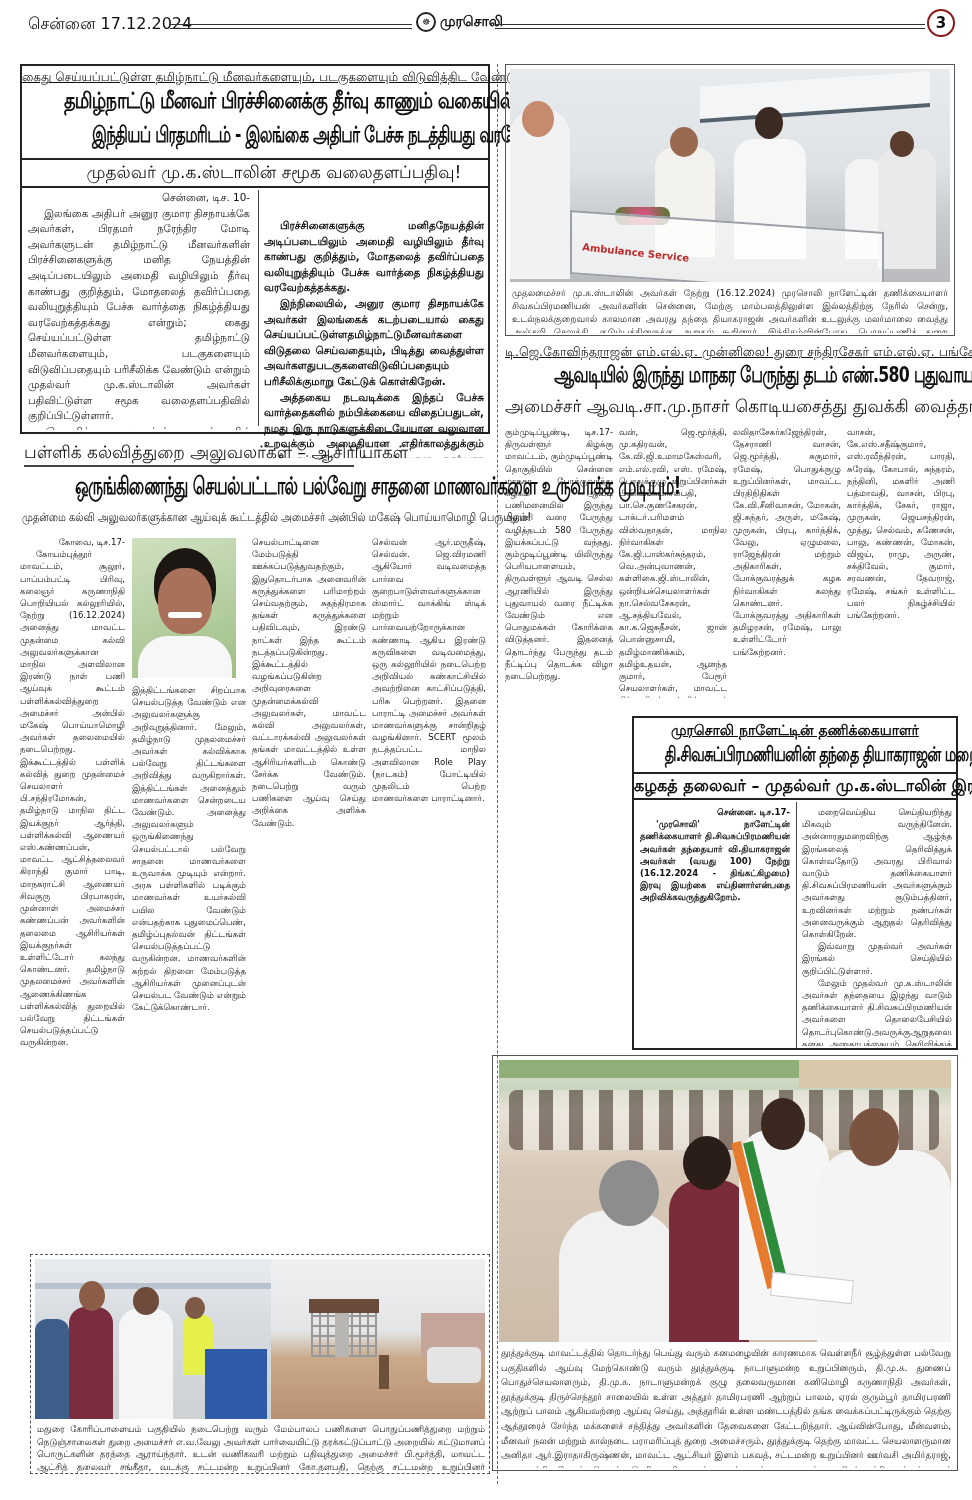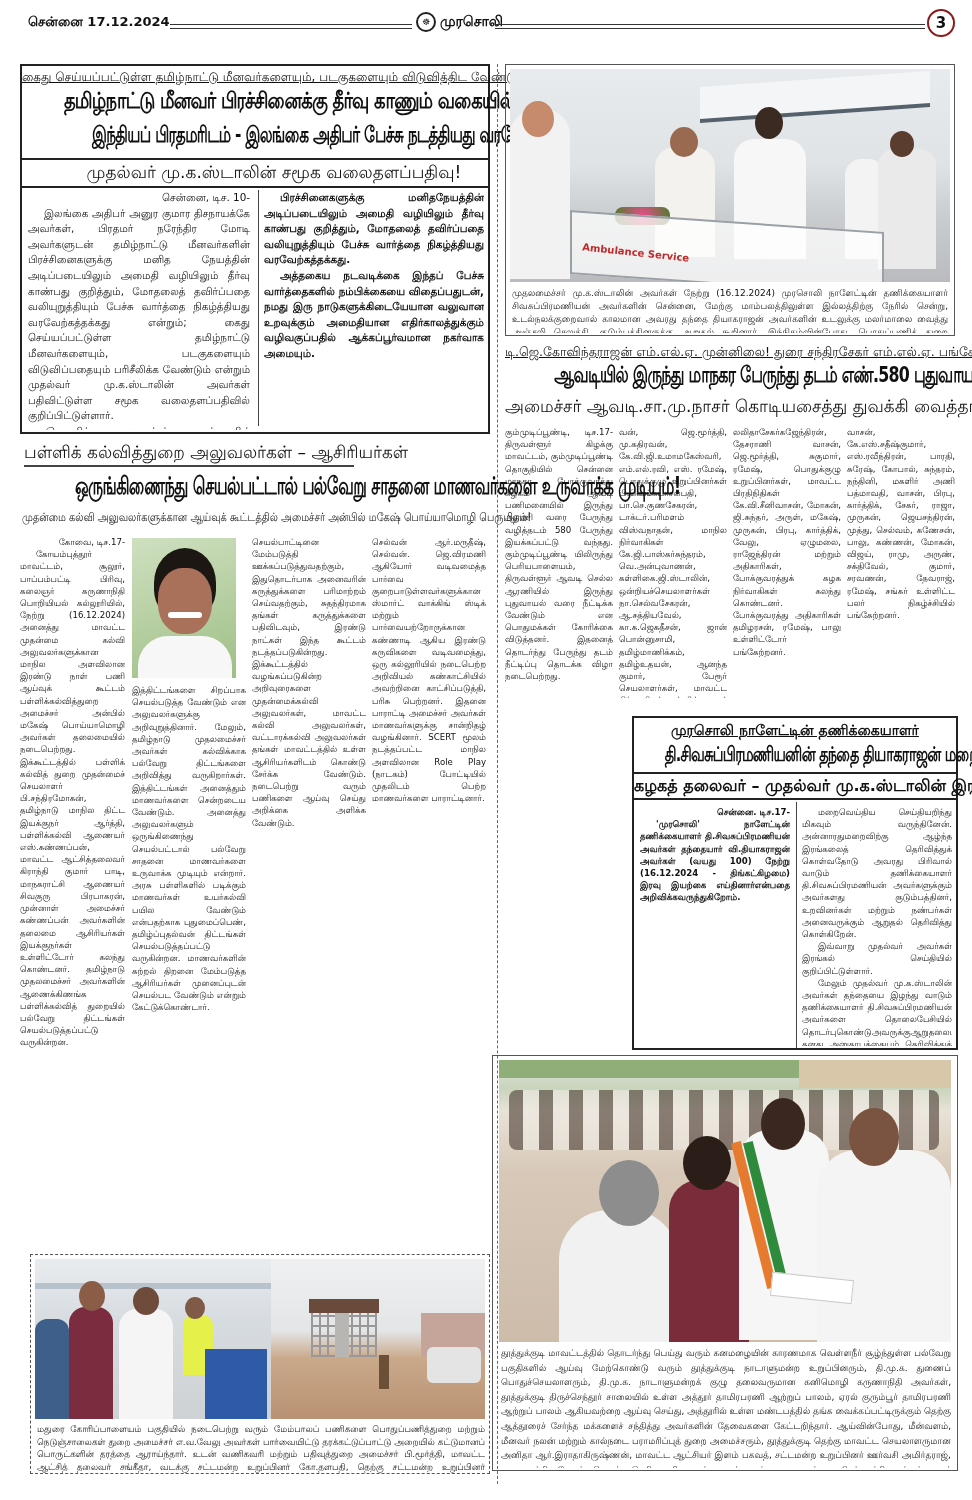--- a/index.html
+++ b/index.html
@@ -1,32 +1,32 @@
 <!DOCTYPE html>
 <html><head>
 <meta charset="utf-8">
 <style>
   html,body{margin:0;padding:0;background:#fff;}
   body{width:972px;height:1500px;position:relative;overflow:hidden;font-family:"DejaVu Sans",sans-serif;color:#111;}
   .abs{position:absolute;}
   
   #masthead{left:20px;top:4px;width:935px;height:40px;}
-  .mh-date{position:absolute;left:8px;top:10px;font-size:13px;font-weight:bold;}
+  .mh-date{position:absolute;left:8px;top:10px;font-size:16px;font-weight:normal;}
   .mh-line{position:absolute;top:20px;height:3px;border-top:1px solid #333;border-bottom:1px solid #333;}
   .mh-logo{position:absolute;left:396px;top:8px;font-size:14px;font-weight:bold;display:flex;align-items:center;gap:4px;}
   .mh-logo .ic{width:16px;height:16px;border:2px solid #222;border-radius:50%;display:inline-block;font-size:9px;text-align:center;line-height:16px;}
   .mh-page{position:absolute;right:0;top:5px;width:24px;height:24px;border:2px solid #8b1a1a;border-radius:50%;text-align:center;line-height:24px;font-weight:bold;font-size:15px;}
   
   .box{border:2px solid #222;box-sizing:border-box;}
   .dash-v{position:absolute;border-left:1px dashed #666;}
   .kicker{font-size:12.5px;text-decoration:underline;text-align:center;white-space:nowrap;}
   .headline{font-family:"DejaVu Sans",sans-serif;font-weight:900;text-align:center;letter-spacing:-1px;white-space:nowrap;transform-origin:center;}
   .sub{font-size:17px;text-align:center;white-space:nowrap;}
   .col{font-size:10.4px;line-height:15.6px;text-align:justify;overflow:hidden;}
-  .col.bold{font-weight:bold;}
+  .col.bold{font-weight:bold;margin-top:28px;}
   .col.small{font-size:8.6px;line-height:12.2px;}
   .caption{font-size:9px;line-height:13px;text-align:justify;overflow:hidden;}
   .photo{position:absolute;overflow:hidden;}
   .dateline{text-align:right;display:block;}
   .para{text-indent:16px;display:block;}
 </style>
 </head>
 <body>
 
 <div id="masthead" class="abs">
@@ -49,20 +49,21 @@
   <div style="position:absolute;left:0;right:0;top:120px;border-top:2px solid #222;"></div>
   <div class="col" style="position:absolute;left:6px;top:124px;width:222px;height:240px;">
     <span class="dateline">சென்னை, டிச. 10-</span>
     <span class="para">இலங்கை அதிபர் அனுர குமார திசநாயக்கே அவர்கள், பிரதமர் நரேந்திர மோடி அவர்களுடன் தமிழ்நாட்டு மீனவர்களின் பிரச்சினைகளுக்கு மனித நேயத்தின் அடிப்படையிலும் அமைதி வழியிலும் தீர்வு காண்பது குறித்தும், மோதலைத் தவிர்ப்பதை வலியுறுத்தியும் பேச்சு வார்த்தை நிகழ்த்தியது வரவேற்கத்தக்கது என்றும்; கைது செய்யப்பட்டுள்ள தமிழ்நாட்டு மீனவர்களையும், படகுகளையும் விடுவிப்பதையும் பரிசீலிக்க வேண்டும் என்றும் முதல்வர் மு.க.ஸ்டாலின் அவர்கள் பதிவிட்டுள்ள சமூக வலைதளப்பதிவில் குறிப்பிட்டுள்ளார்.</span>
     <span class="para" style="font-style:italic;">இதுகுறித்து முதலமைச்சர் மு.க. ஸ்டாலின் அவர்களின் சமூக வலைதளப் பதிவு வருமாறு:</span>
 
   </div>
   <div style="position:absolute;left:236px;top:124px;height:236px;border-left:1px solid #444;"></div>
   <div class="col bold" style="position:absolute;left:242px;top:124px;width:220px;height:240px;">
     <span class="para">பிரச்சினைகளுக்கு மனிதநேயத்தின் அடிப்படையிலும் அமைதி வழியிலும் தீர்வு காண்பது குறித்தும், மோதலைத் தவிர்ப்பதை வலியுறுத்தியும் பேச்சு வார்த்தை நிகழ்த்தியது வரவேற்கத்தக்கது.</span>
+    <span class="para">இந்நிலையில், அனுர குமார திசநாயக்கே அவர்கள் இலங்கைக் கடற்படையால் கைது செய்யப்பட்டுள்ளதமிழ்நாட்டுமீனவர்களை விடுதலை செய்வதையும், பிடித்து வைத்துள்ள அவர்களதுபடகுகளைவிடுவிப்பதையும் பரிசீலிக்குமாறு கேட்டுக் கொள்கிறேன்.</span>
     <span class="para">அத்தகைய நடவடிக்கை இந்தப் பேச்சு வார்த்தைகளில் நம்பிக்கையை விதைப்பதுடன், நமது இரு நாடுகளுக்கிடையேயான வலுவான உறவுக்கும் அமைதியான எதிர்காலத்துக்கும் வழிவகுப்பதில் ஆக்கப்பூர்வமான நகர்வாக அமையும்.</span>
 
   </div>
 </div>
 
 <div class="dash-v" style="left:497px;top:64px;height:1420px;"></div>
 
 <div class="abs" style="left:505px;top:64px;width:450px;height:272px;border:1px solid #555;box-sizing:border-box;">
   <div class="photo" style="left:4px;top:4px;width:440px;height:213px;background:linear-gradient(180deg,#e8ebee 0%,#dfe3e6 45%,#c9ccce 70%,#b9bbbe 100%);">
     <div style="position:absolute;left:190px;top:10px;width:230px;height:32px;background:#f4f5f6;border-bottom:4px solid #55626e;transform:skewY(-4deg);"></div>

